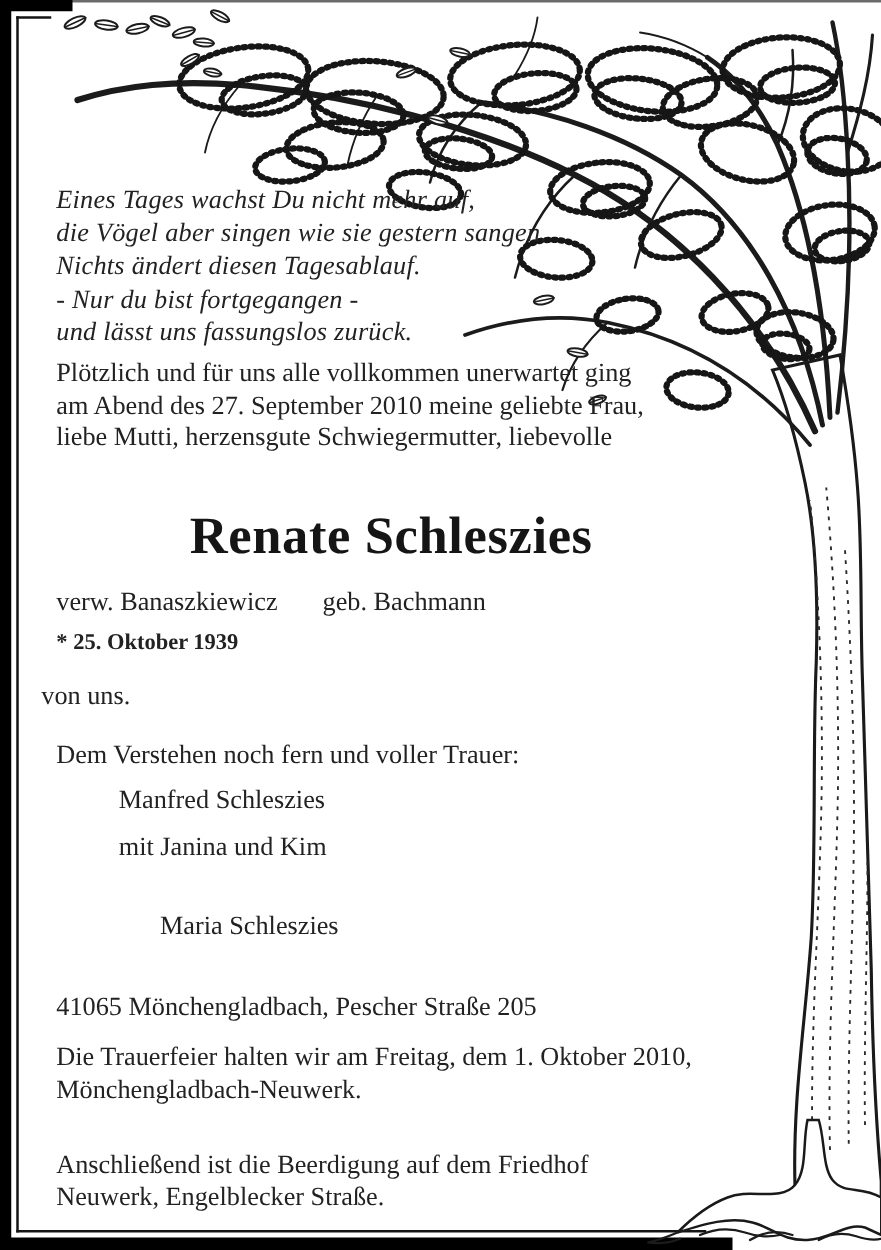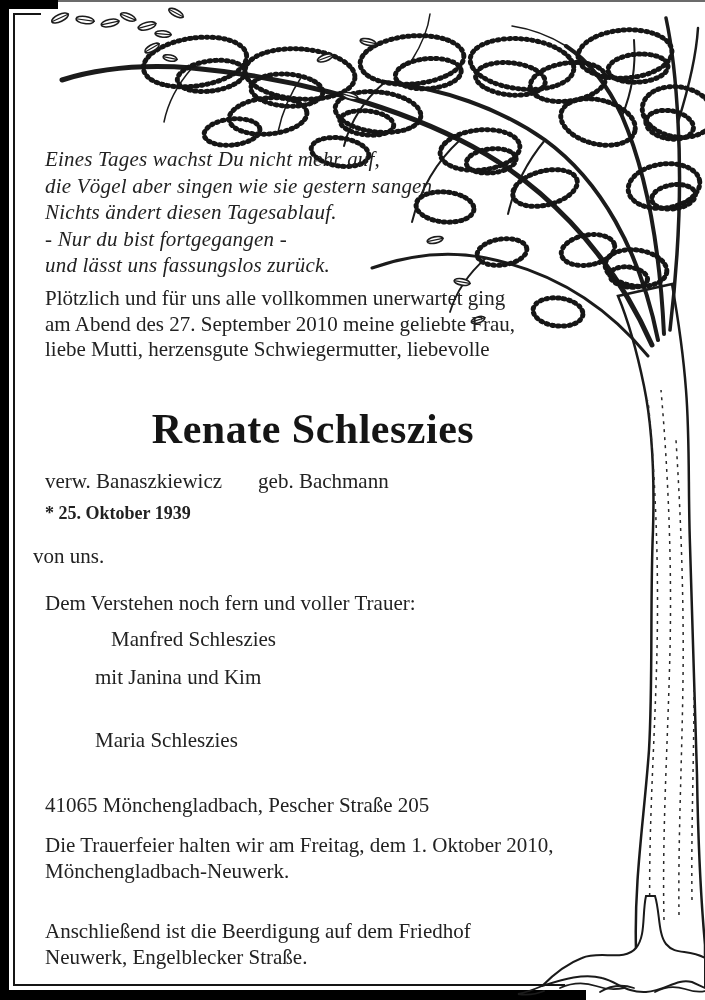--- a/index.html
+++ b/index.html
@@ -29,23 +29,23 @@
   
   .txt{position:absolute;z-index:3;color:#222;}
   .poem{left:45px;top:146px;font-style:italic;font-size:21px;line-height:26.5px;letter-spacing:.2px;white-space:nowrap;}
   .intro{left:45px;top:286px;font-size:21px;line-height:25.5px;white-space:nowrap;}
   .name{left:45px;top:405px;width:536px;text-align:center;font-size:42px;font-weight:bold;color:#151515;letter-spacing:.5px;white-space:nowrap;}
   .namedetails{left:45px;top:469px;width:536px;display:flex;justify-content:flex-start;gap:36px;font-size:21px;white-space:nowrap;}
   .birth{left:45px;top:503px;width:536px;text-align:left;font-size:18px;white-space:nowrap;font-weight:bold;}
   .vonuns{left:33px;top:544px;font-size:21px;white-space:nowrap;text-align:center;}
   .trauer{left:45px;top:591px;font-size:21px;white-space:nowrap;}
   .mourner{left:95px;font-size:21px;white-space:nowrap;}
-  .m1{top:627px;margin-left:16px;}
+  .m1{top:627px;}
   .m2{top:662px;line-height:31px;}
-  .m3{top:728px;}
+  .m3{top:728px;margin-left:33px;}
   .address{left:45px;top:793px;font-size:21px;white-space:nowrap;}
   .funeral{left:45px;top:833px;font-size:21px;line-height:25.5px;white-space:nowrap;}
   .burial{left:45px;top:919px;font-size:21px;line-height:25.5px;white-space:nowrap;}
 </style>
 </head>
 <body>
 
 <div class="frame f-top-hairline"></div>
 <div class="frame f-left-outer"></div>
 <div class="frame f-top-outer"></div>

